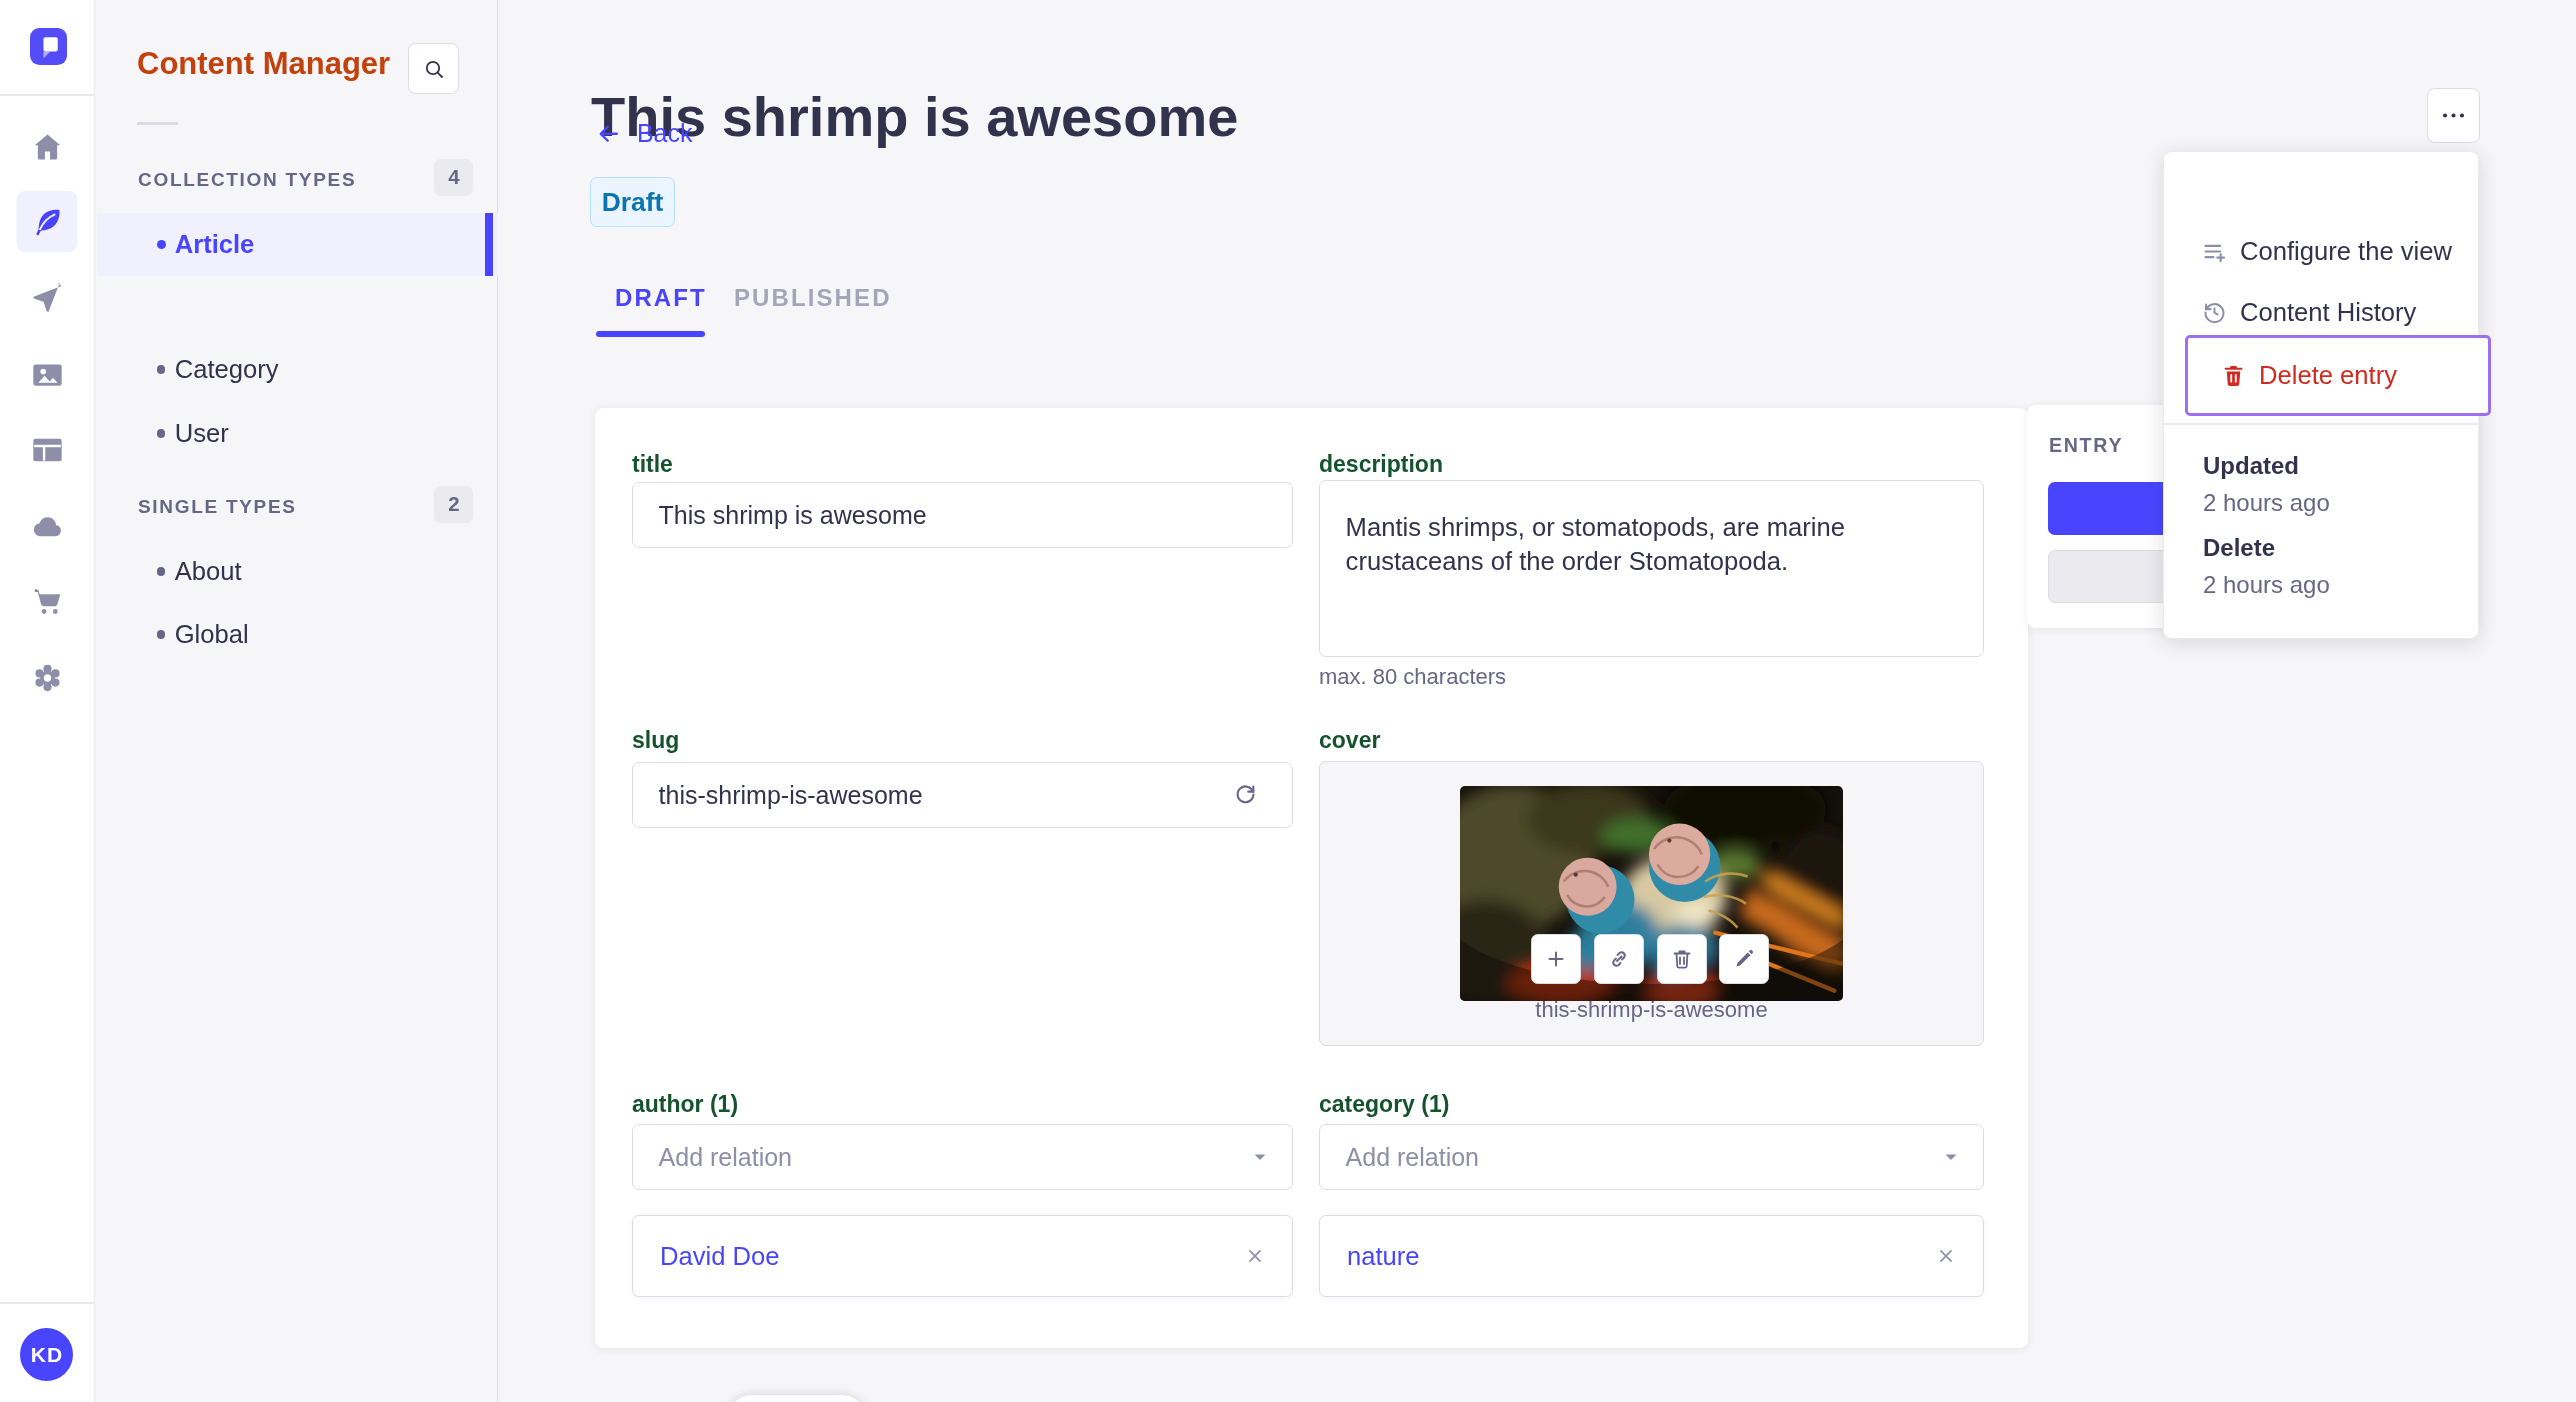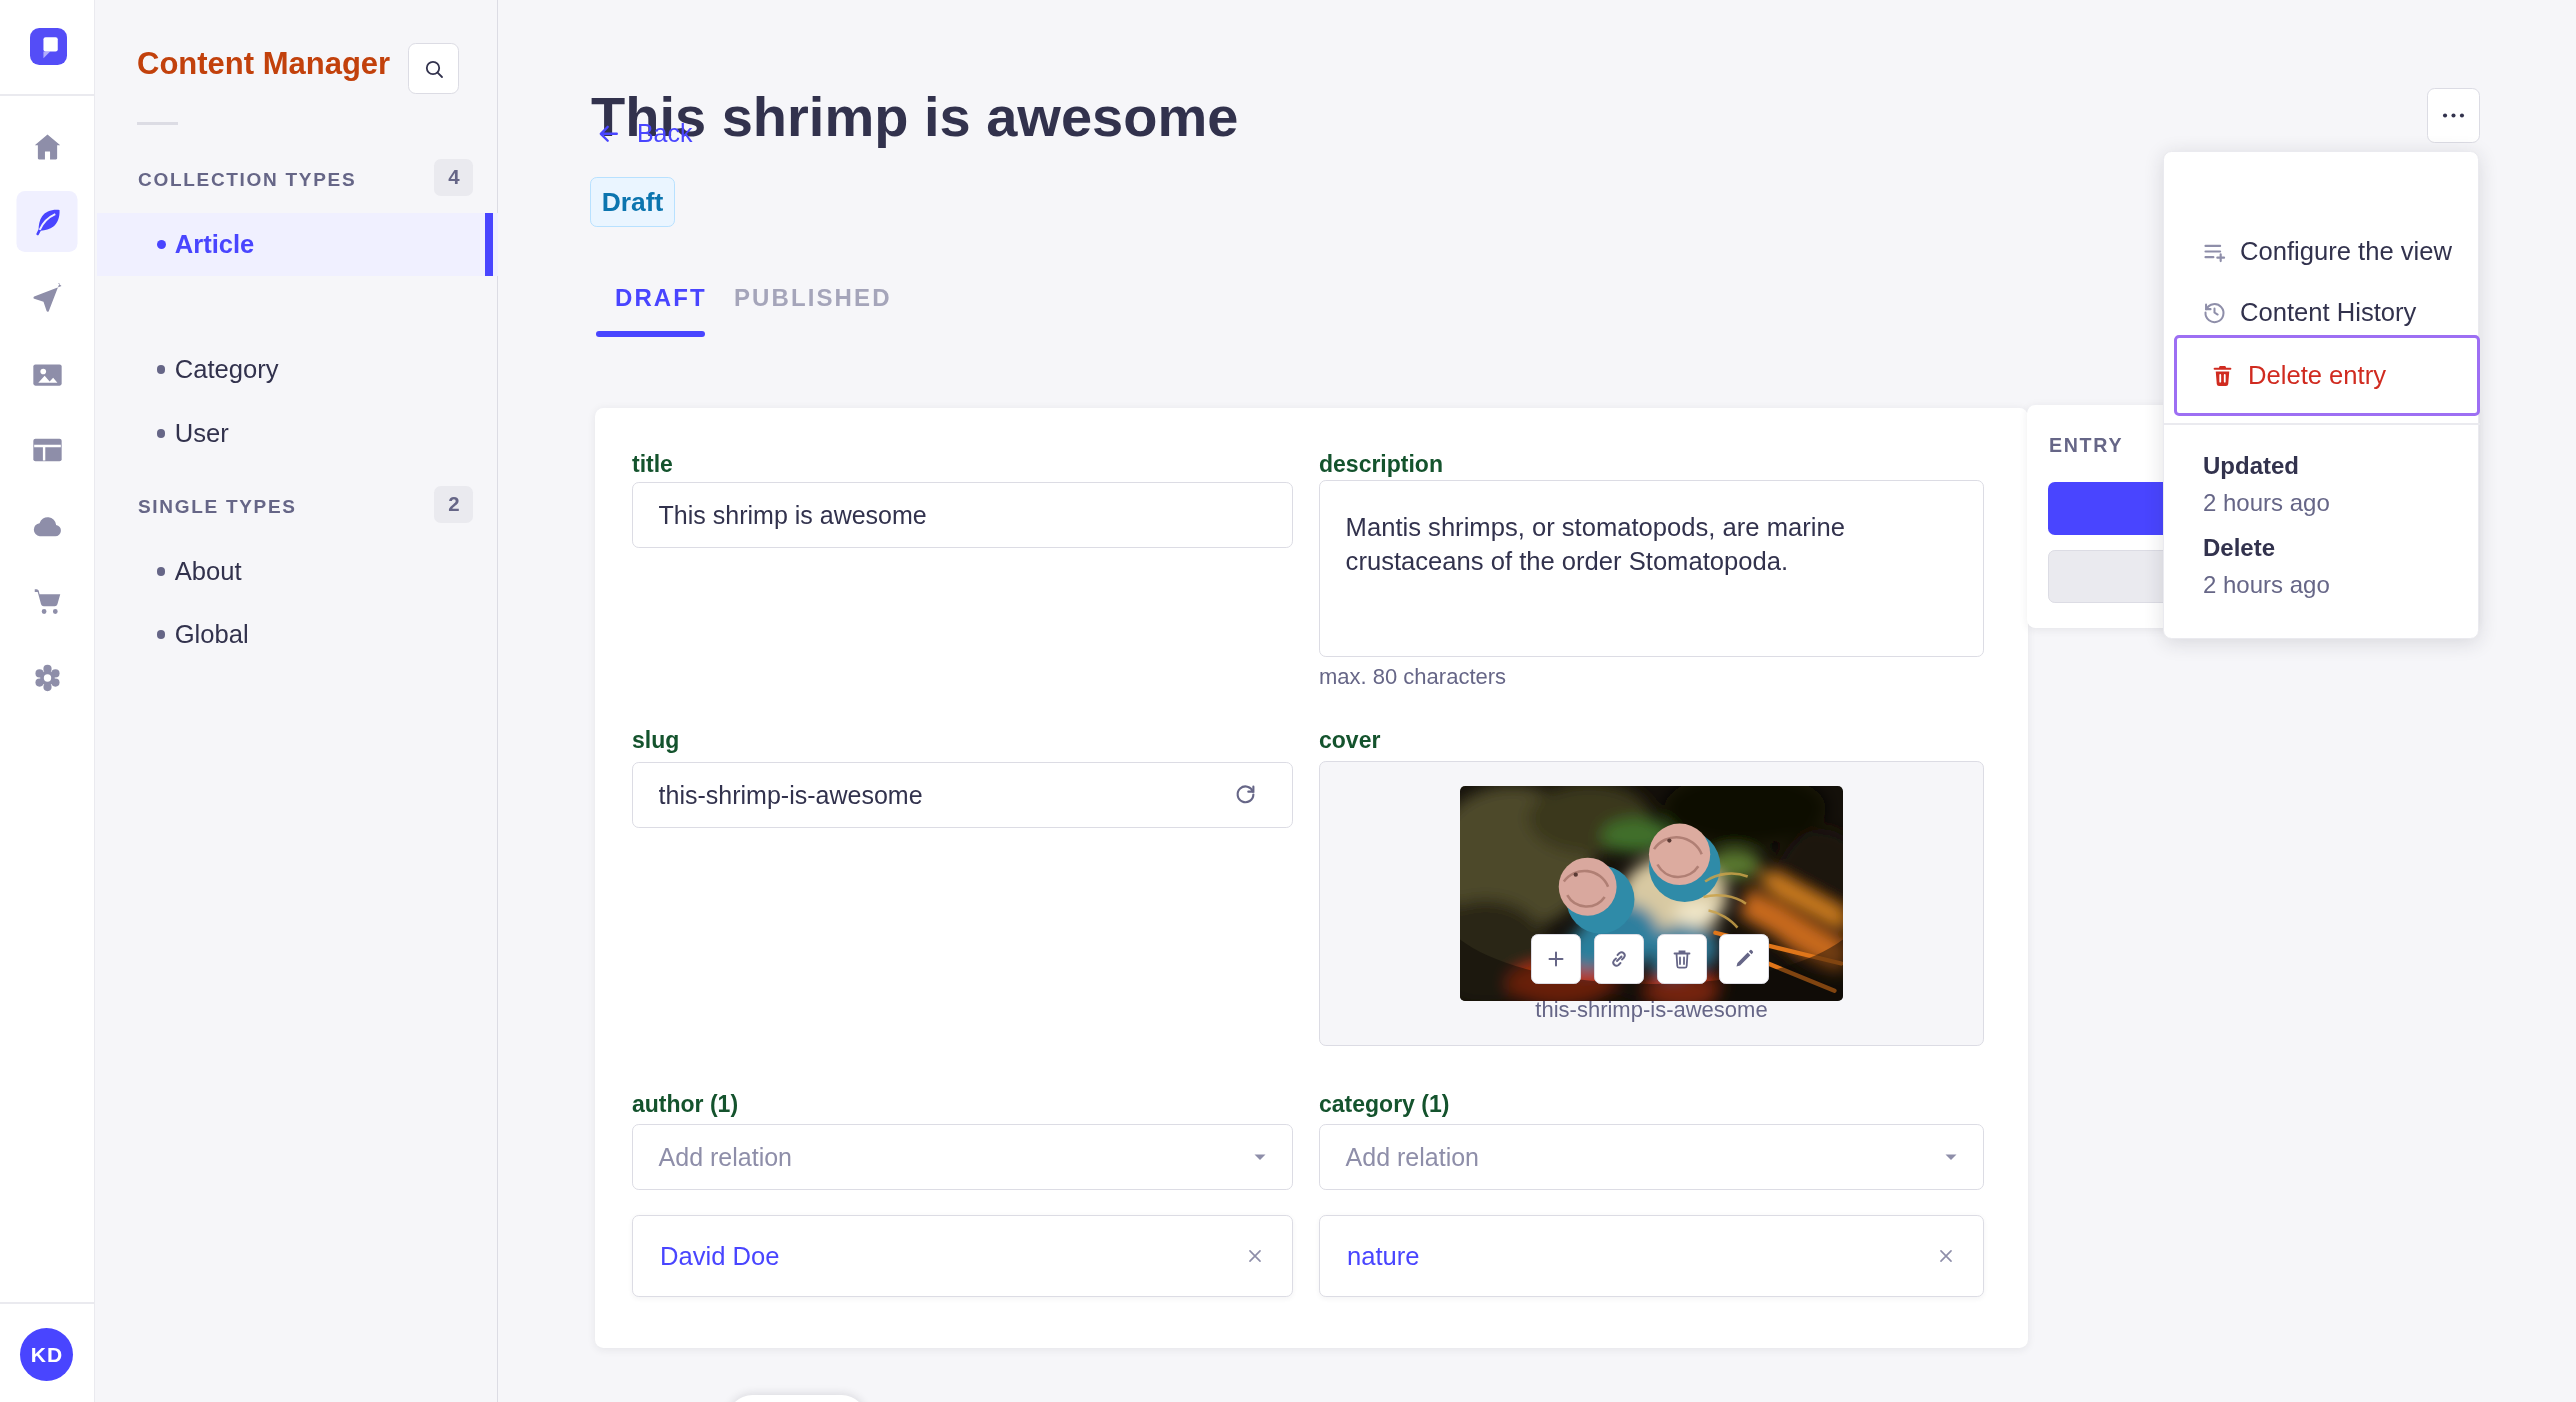--- a/index.html
+++ b/index.html
@@ -111,21 +111,21 @@
   .more-btn { position:absolute; left:2427px; top:88px; width:53px; height:55px; background:#fff;
     border:1.7px solid #dcdce4; border-radius:7.7px; color:#32324d; display:flex; align-items:center;
     justify-content:center; cursor:pointer; z-index:6; }
   .more-btn svg { width:29px; height:29px; }
   .menu { position:absolute; left:2163px; top:151px; width:316px; height:488px; background:#fff;
     border:0.9px solid #eaeaef; border-radius:8.5px; box-shadow:0 3.4px 20.4px rgba(33,33,52,.14); z-index:10; }
   .menu-item { position:absolute; left:0; width:316px; height:55px; display:flex; align-items:center;
     cursor:pointer; color:#32324d; }
   .menu-item svg { position:absolute; left:37px; width:27px; height:27px; color:#8e8ea9; }
   .menu-item .mi-label { position:absolute; left:76px; font-size:25.6px; font-weight:500; }
-  .mi-delete { position:absolute; left:10px; top:183px; width:306px; height:81px; background:#fff;
+  .mi-delete { position:absolute; left:21px; top:183px; width:306px; height:81px; background:#fff;
     border:3.4px solid #9d6ff3; border-radius:5.1px; display:flex; align-items:center; cursor:pointer; }
   .mi-delete svg { position:absolute; left:32px; width:27px; height:27px; color:#d02b20; }
   .mi-delete .mi-label { position:absolute; left:71px; font-size:25.6px; font-weight:500; color:#d02b20; }
   .menu-divider { position:absolute; left:0; top:271px; width:316px; height:1.7px; background:#eaeaef; }
   .meta-label { position:absolute; left:39px; font-size:24px; font-weight:700; color:#32324d; }
   .meta-value { position:absolute; left:39px; font-size:24px; color:#666687; }
 
   .bottom-pill { position:absolute; left:727px; top:1395px; width:140px; height:51px; background:#fff;
     border-radius:25.6px; box-shadow:0 -1.7px 8.5px rgba(33,33,52,.12); z-index:3; cursor:pointer; }
 </style>

